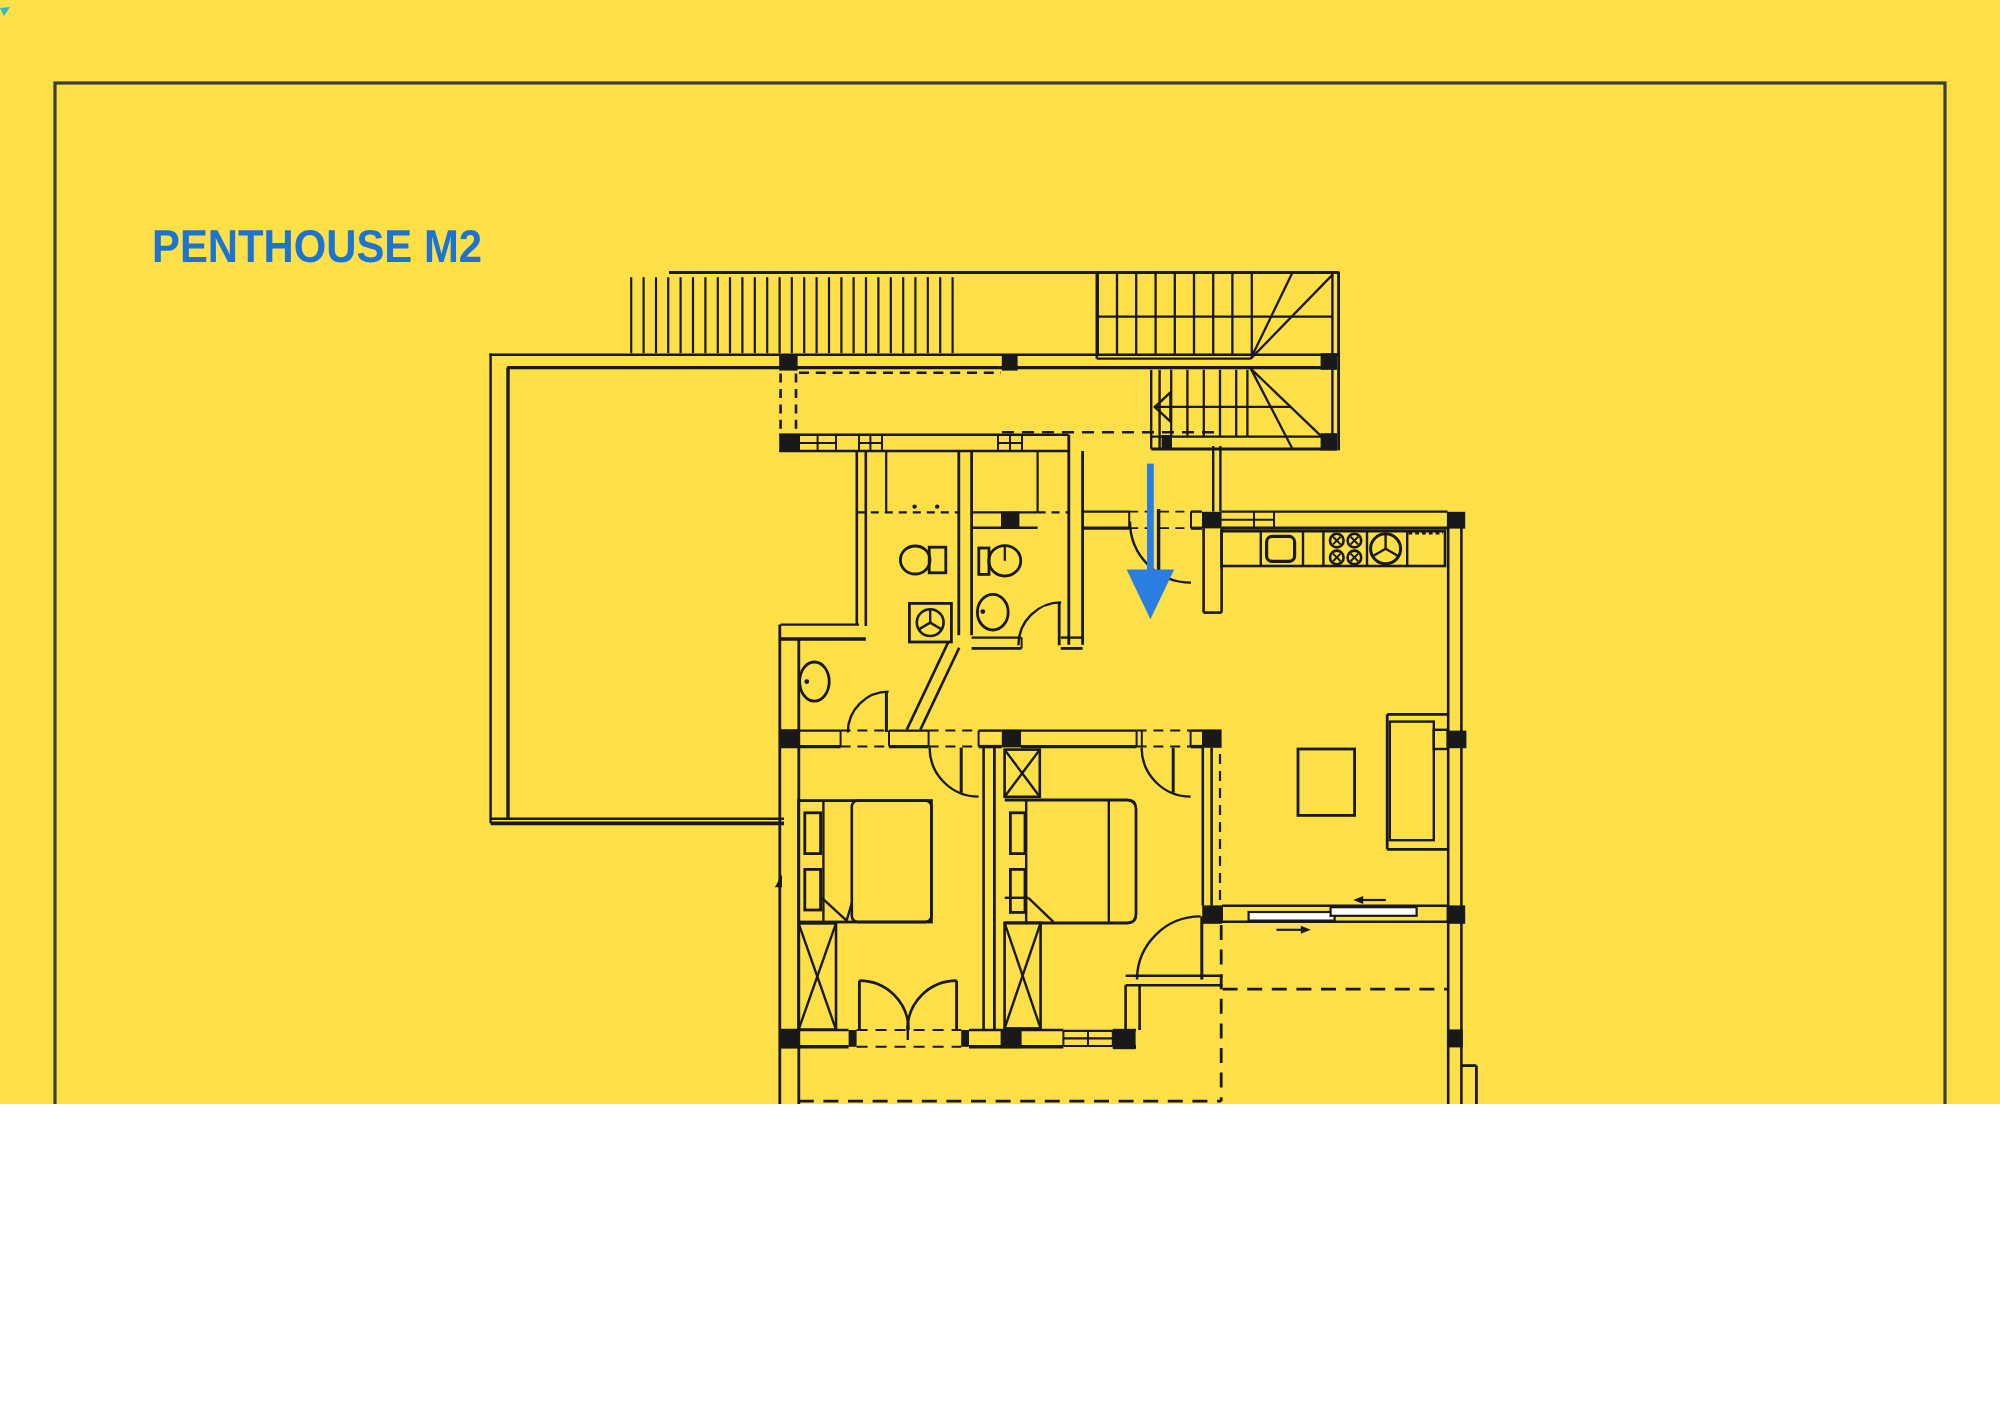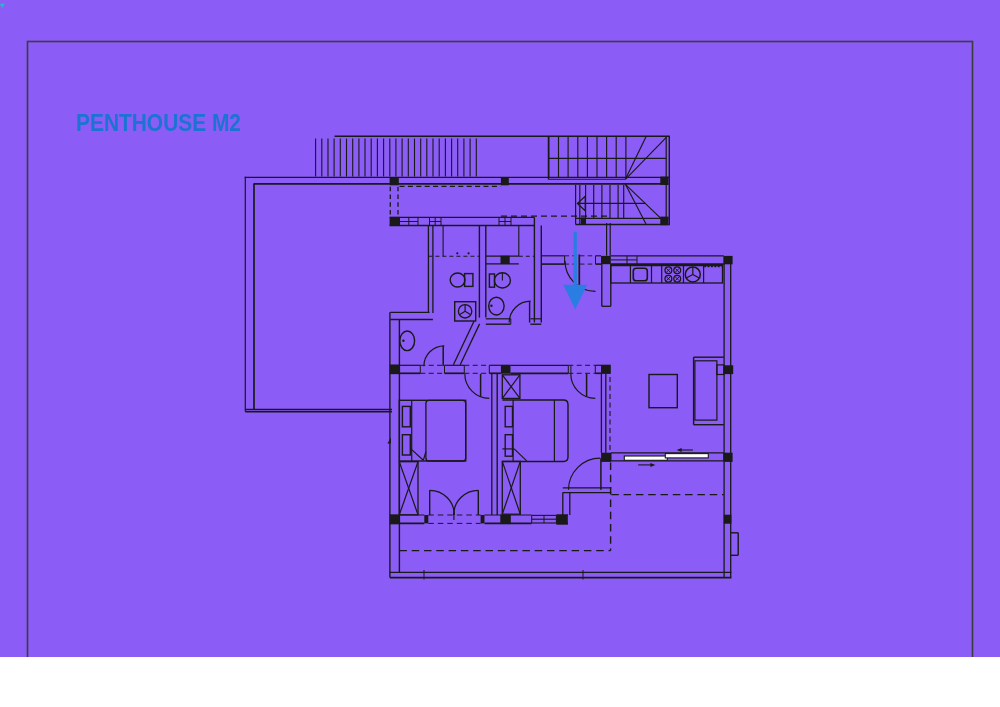--- a/index.html
+++ b/index.html
@@ -1,16 +1,16 @@
 <!DOCTYPE html>
 <html><head>
 <meta charset="utf-8">
 <style>
   html,body{margin:0;padding:0;background:#ffffff;}
-  #page{position:relative;width:1000px;height:657px;background:#8b5cf6;
+  #page{position:relative;width:1000px;height:552px;background:#fde047;
         font-family:"Liberation Sans",sans-serif;overflow:hidden;}
 </style>
 </head>
 <body>
 <div id="page">
 <svg width="1000" height="707" viewBox="0 0 1000 707" style="position:absolute;top:0;left:0">
 <g>
         <path d="M0,4 L5,3.5 L2,8 Z" fill="#2ab9c8"></path>
       </g>
 

